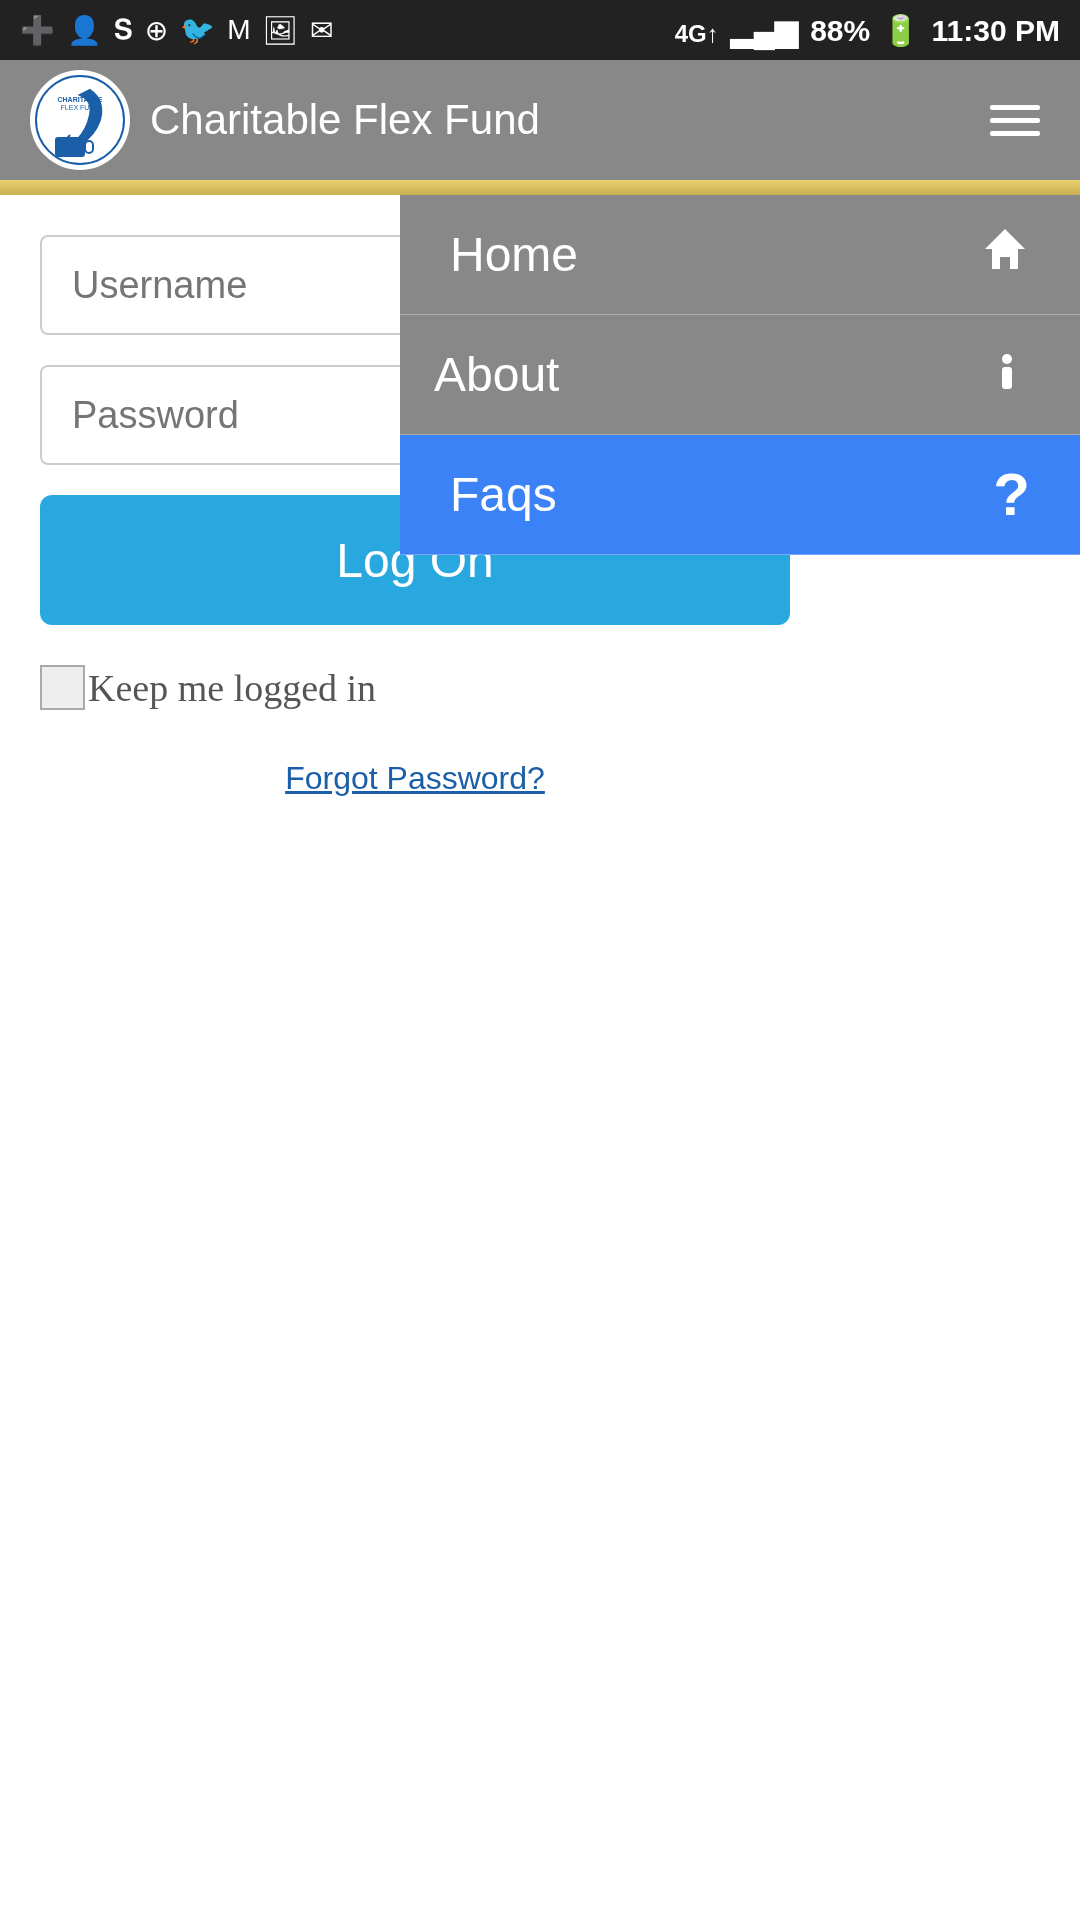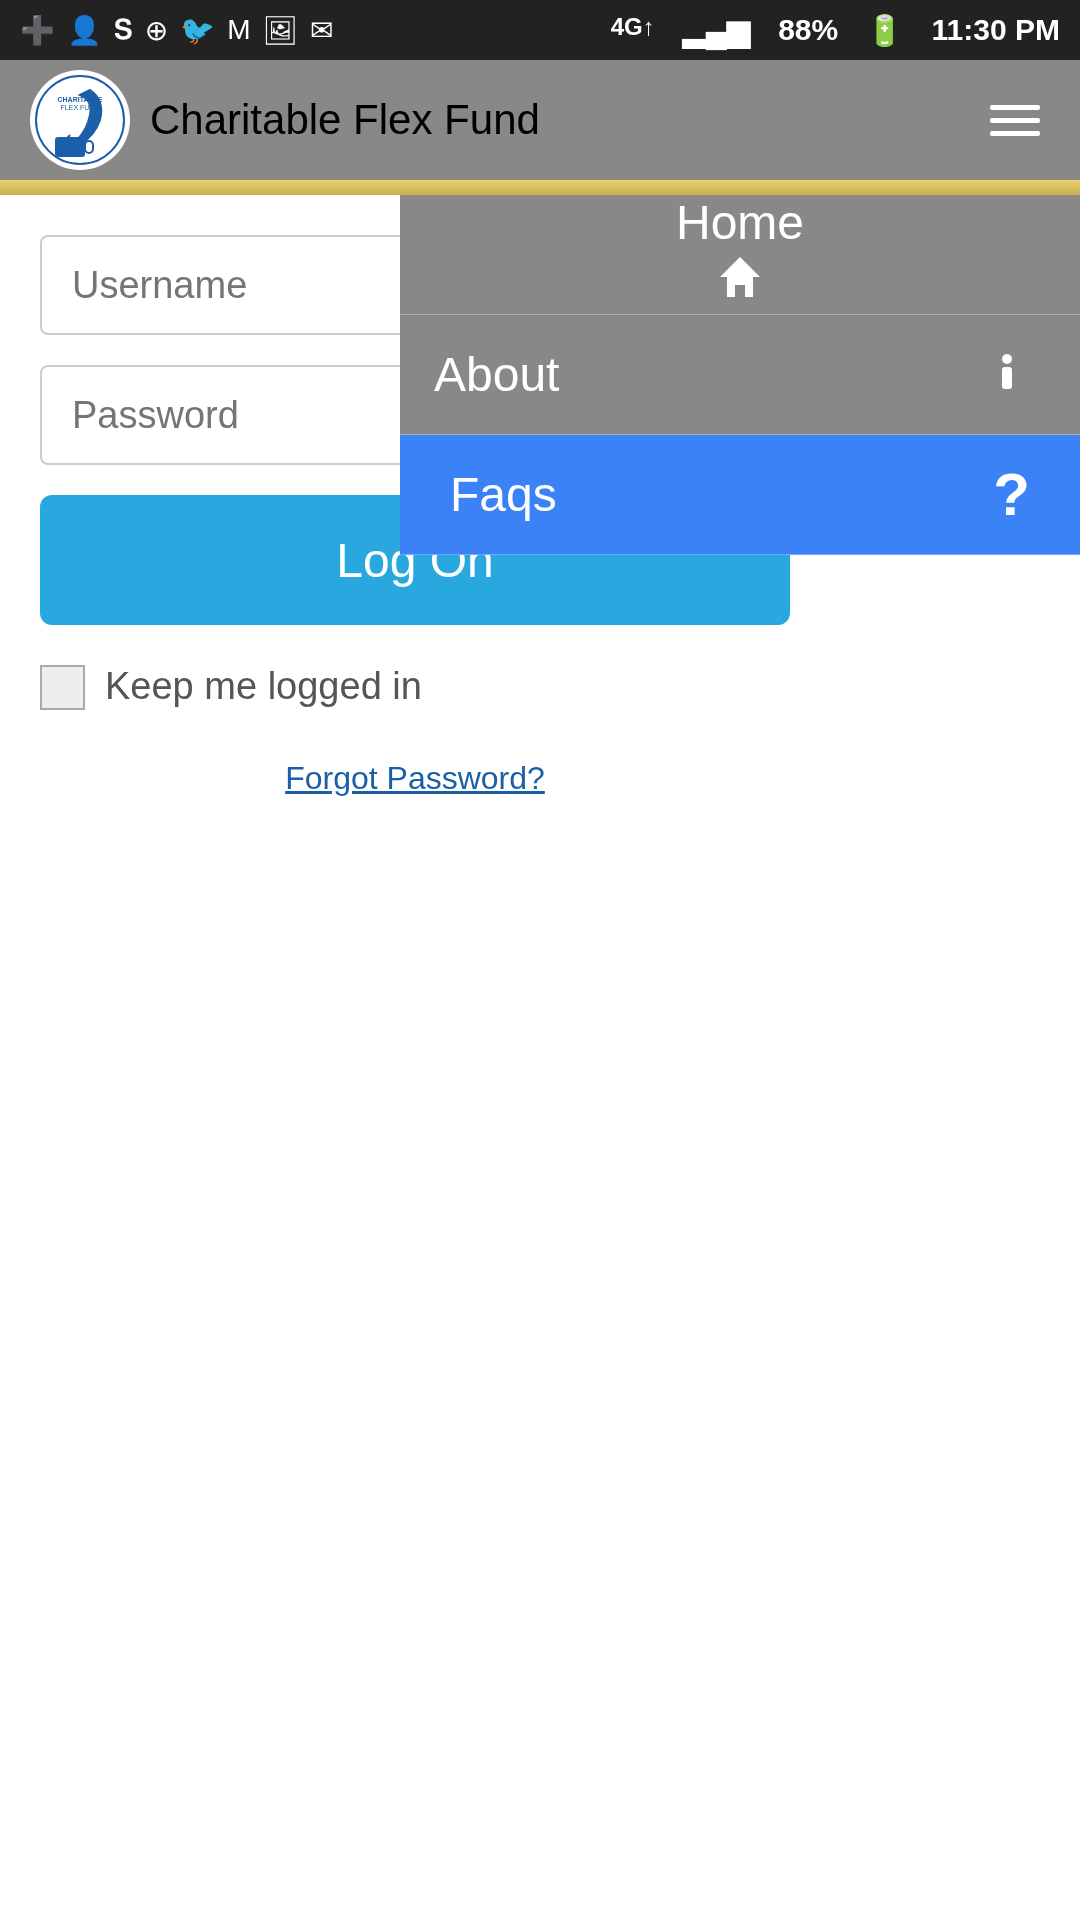--- a/index.html
+++ b/index.html
@@ -28,22 +28,22 @@
     }
 
     .status-left {
       display: flex;
       align-items: center;
       gap: 12px;
     }
 
     .status-right {
       display: flex;
-      align-items: flex-start;
-      gap: 28px;
+      align-items: flex-end;
+      gap: 12px;
       font-size: 30px;
       font-weight: bold;
     }
 
     .status-icon {
       font-size: 28px;
       color: white;
     }
 
     
@@ -73,21 +73,21 @@
       justify-content: center;
       overflow: hidden;
     }
 
     .logo svg {
       width: 90px;
       height: 90px;
     }
 
     .header-title {
-      color: #000000;
+      color: #ffffff;
       font-size: 42px;
       font-weight: normal;
     }
 
     .hamburger-btn {
       background: none;
       border: none;
       cursor: pointer;
       display: flex;
       flex-direction: column;
@@ -142,22 +142,24 @@
       border: none;
       border-radius: 12px;
       color: white;
       font-size: 48px;
       cursor: pointer;
       margin-bottom: 40px;
     }
 
     .keep-logged-row {
       display: flex;
-      gap: 20px;
+      align-items: center;
+      gap: 3px;
       margin-bottom: 50px;
+      font-family: Liberation Serif, serif;
     }
 
     .keep-logged-checkbox {
       width: 45px;
       height: 45px;
       border: 2px solid #aaaaaa;
       background: #eeeeee;
       flex-shrink: 0;
     }
 
@@ -200,21 +202,21 @@
     .menu-item {
       display: flex;
       align-items: center;
       justify-content: space-between;
       padding: 0 50px;
       height: 120px;
       cursor: pointer;
       border-bottom: 1px solid rgba(255,255,255,0.3);
     }
 
-    .menu-item:nth-child(1) { background: #888888; flex-direction: column; }
+    .menu-item:nth-child(1) { background: #888888; }
     .menu-item:nth-child(2) { background: #888888; padding-left: 34px; }
     .menu-item:nth-child(3) { background: #3b82f6; }
     .menu-item:nth-child(4) { background: #888888; }
 
     .menu-item-label {
       color: white;
       font-size: 48px;
       font-weight: normal;
     }
 

